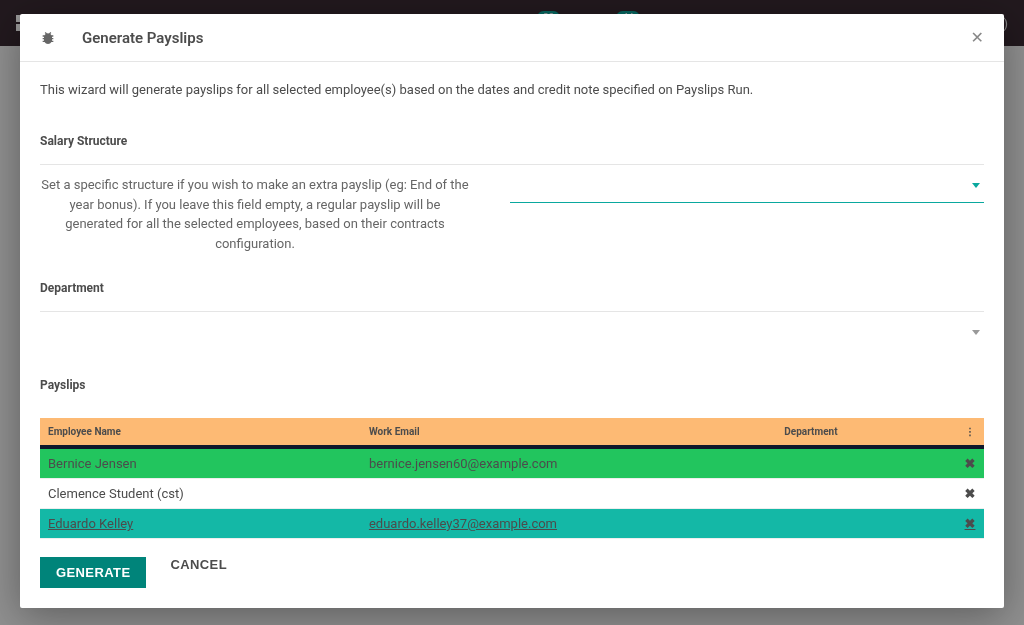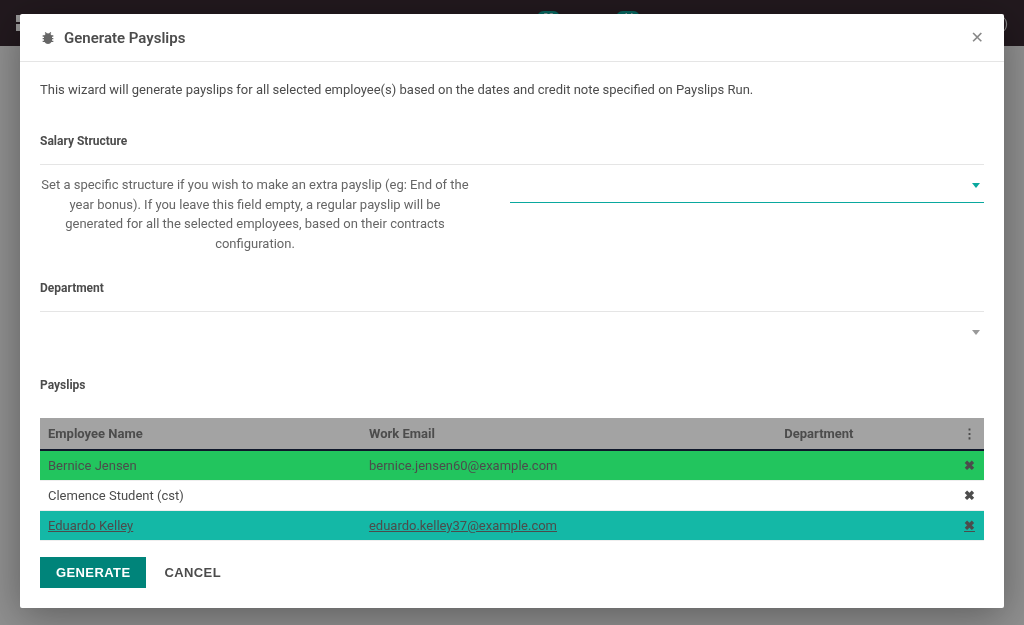--- a/index.html
+++ b/index.html
@@ -44,21 +44,21 @@
       box-shadow: 0 8px 40px rgba(0,0,0,0.35);
       display: flex;
       flex-direction: column;
       max-height: 594px;
     }
     .modal-header {
       display: flex;
       align-items: center;
       padding: 14px 20px 14px 20px;
       border-bottom: 1px solid #e5e5e5;
-      gap: 8px;
+      gap: 26px;
     }
     .modal-title { font-size: 15px; font-weight: 600; color: #4c4c4c; }
     .modal-close { margin-left: auto; cursor: pointer; color: #888; font-size: 16px; }
     .bug-icon { width: 16px; height: 16px; }
     .modal-body {
       padding: 20px 20px 8px 20px;
       overflow-y: scroll;
       flex: 1;
       position: relative;
     }
@@ -108,43 +108,43 @@
       border-top: 5px solid #0aa89e;
       pointer-events: none;
     }
     .caret-down.grey { border-top-color: #999; }
     .emp-table {
       width: 100%;
       border-collapse: collapse;
     }
     .emp-table th {
       text-align: left;
-      font-size: 13px;
+      font-size: 10px;
       font-weight: 700;
       color: #4c4c4c;
       padding: 8px 8px;
-      border-bottom: 2px solid #0f172a;
-      background: #a3a3a3;
+      border-bottom: 4px solid #0f172a;
+      background: #fdba74;
     }
     .emp-table th.menu-col { width: 28px; text-align: center; }
     .emp-table td {
       font-size: 13px;
       color: #4c4c4c;
       padding: 7px 8px;
       border-bottom: 1px solid #eee;
     }
     .emp-table tr.row-grey { background: #22c55e; }
     .emp-table tr.row-highlight { background: #14b8a6; text-decoration: underline; }
     .row-delete { text-align: center; cursor: pointer; color: #333; font-weight: 900; }
     .kebab { font-weight: 900; }
     .modal-footer {
       padding: 16px 20px 20px 20px;
       display: flex;
-      gap: 18px;
-      align-items: center;
+      gap: 24px;
+      align-items: flex-start;
     }
     .btn-primary {
       background: #0f7b78;
       background: #00847a;
       color: #fff;
       border: none;
       padding: 8px 16px;
       font-size: 13px;
       font-weight: 700;
       letter-spacing: 0.4px;

